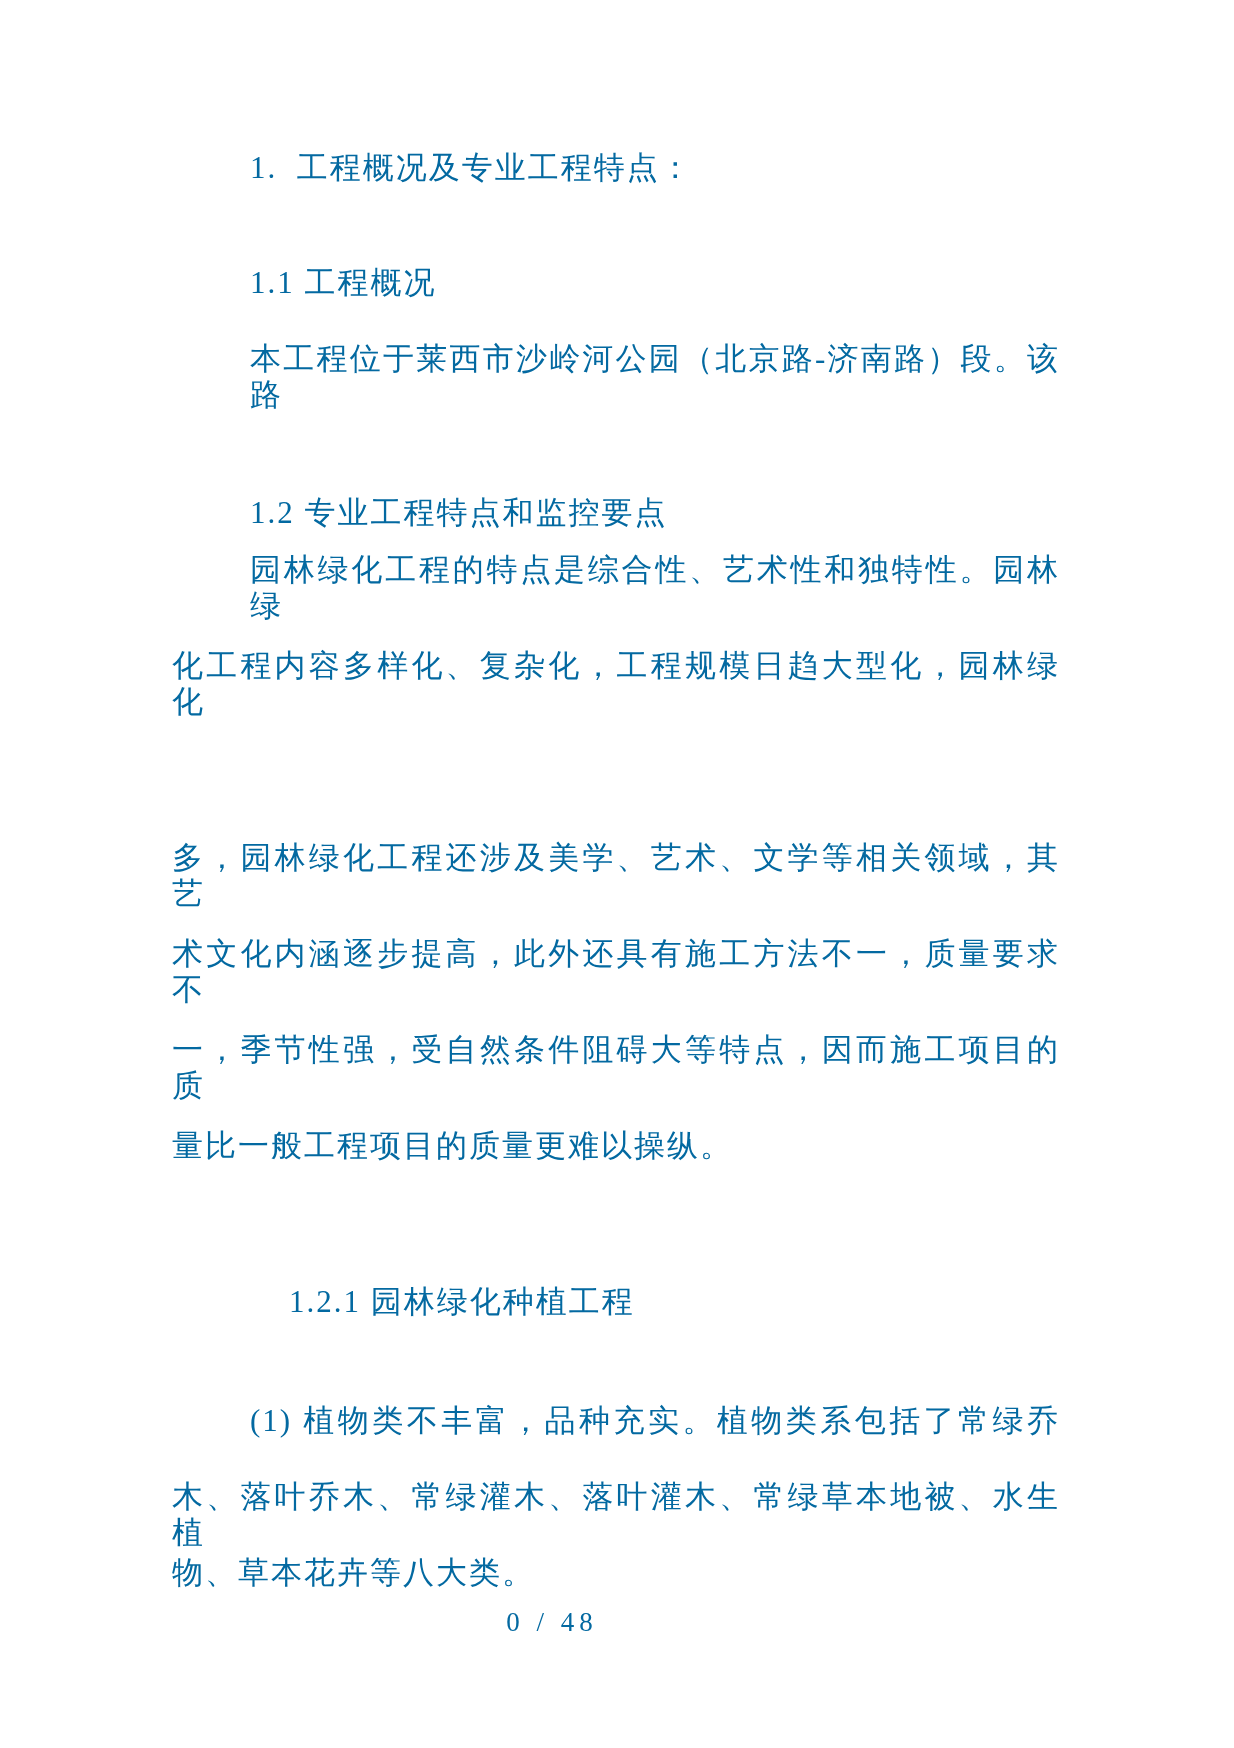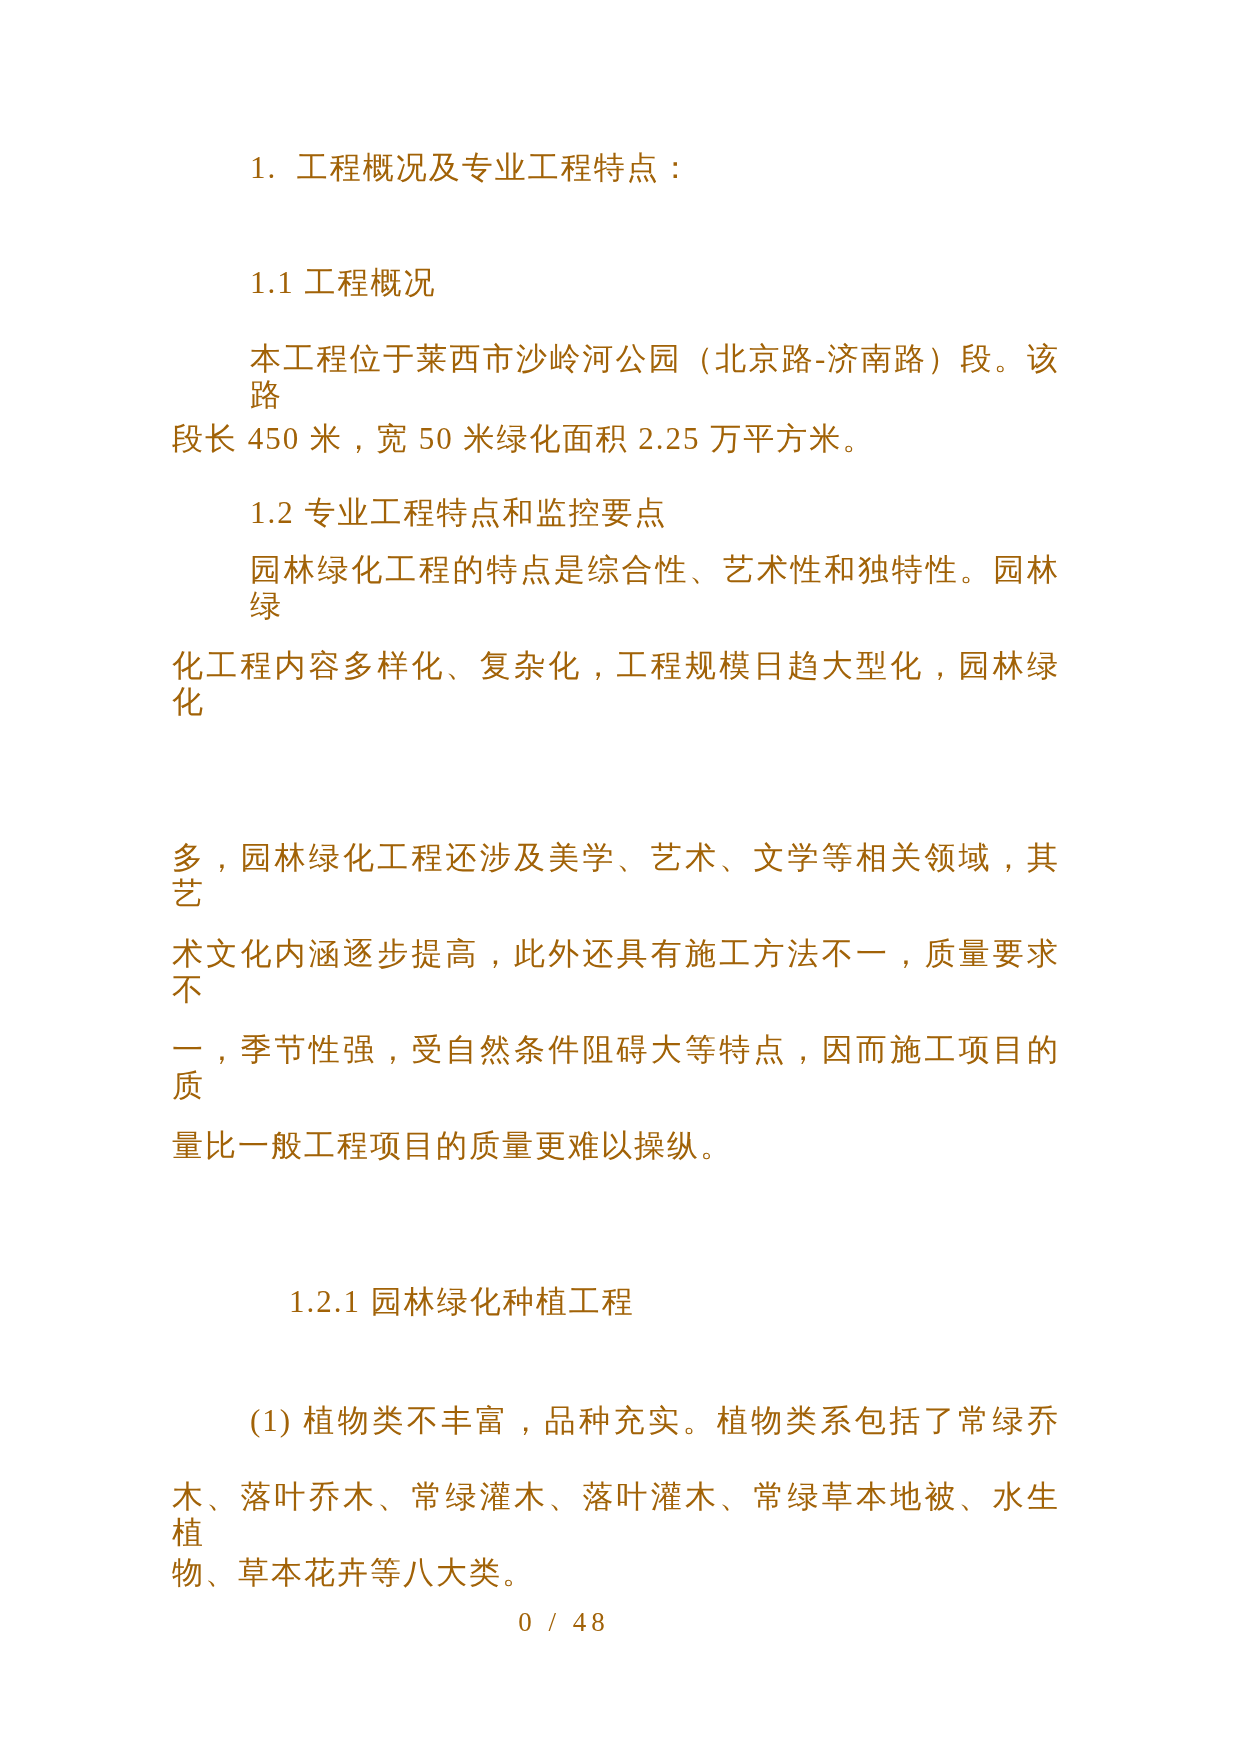--- a/index.html
+++ b/index.html
@@ -5,21 +5,21 @@
   html, body {
     margin: 0;
     padding: 0;
     background: #ffffff;
   }
   .page {
     position: relative;
     width: 1234px;
     height: 1748px;
     background: #ffffff;
-    color: #a16207;
+    color: #0369a1;
     font-family: "Liberation Serif", "DejaVu Serif", serif;
     overflow: hidden;
   }
   .ln {
     position: absolute;
     left: 172px;
     width: 888px;
     box-sizing: border-box;
     font-size: 31px;
     line-height: 36px;
@@ -57,34 +57,32 @@
   .footer {
     position: absolute;
     top: 1606px;
     left: 0;
     width: 1104px;
     text-align: center;
     font-size: 27px;
     line-height: 32px;
     letter-spacing: 5px;
     white-space: pre-wrap;
-    margin-left: 12px;
   }
 </style>
 </head>
 <body>
 
 <div class="page">
 
   <div class="ln l1 indent">1.  工程概况及专业工程特点：</div>
 
   <div class="ln l2 indent">1.1 工程概况</div>
 
   <div class="ln l3 indent fill">本工程位于莱西市沙岭河公园（北京路-济南路）段。该路</div>
-  <div class="ln l4">段长 450 米，宽 50 米绿化面积 2.25 万平方米。</div>
 
   <div class="ln l5 indent">1.2 专业工程特点和监控要点</div>
 
   <div class="ln l6 indent fill">园林绿化工程的特点是综合性、艺术性和独特性。园林绿</div>
   <div class="ln l7 fill">化工程内容多样化、复杂化，工程规模日趋大型化，园林绿化</div>
   <div class="ln l9 fill">多，园林绿化工程还涉及美学、艺术、文学等相关领域，其艺</div>
   <div class="ln l10 fill">术文化内涵逐步提高，此外还具有施工方法不一，质量要求不</div>
   <div class="ln l11 fill">一，季节性强，受自然条件阻碍大等特点，因而施工项目的质</div>
   <div class="ln l12">量比一般工程项目的质量更难以操纵。</div>
 

